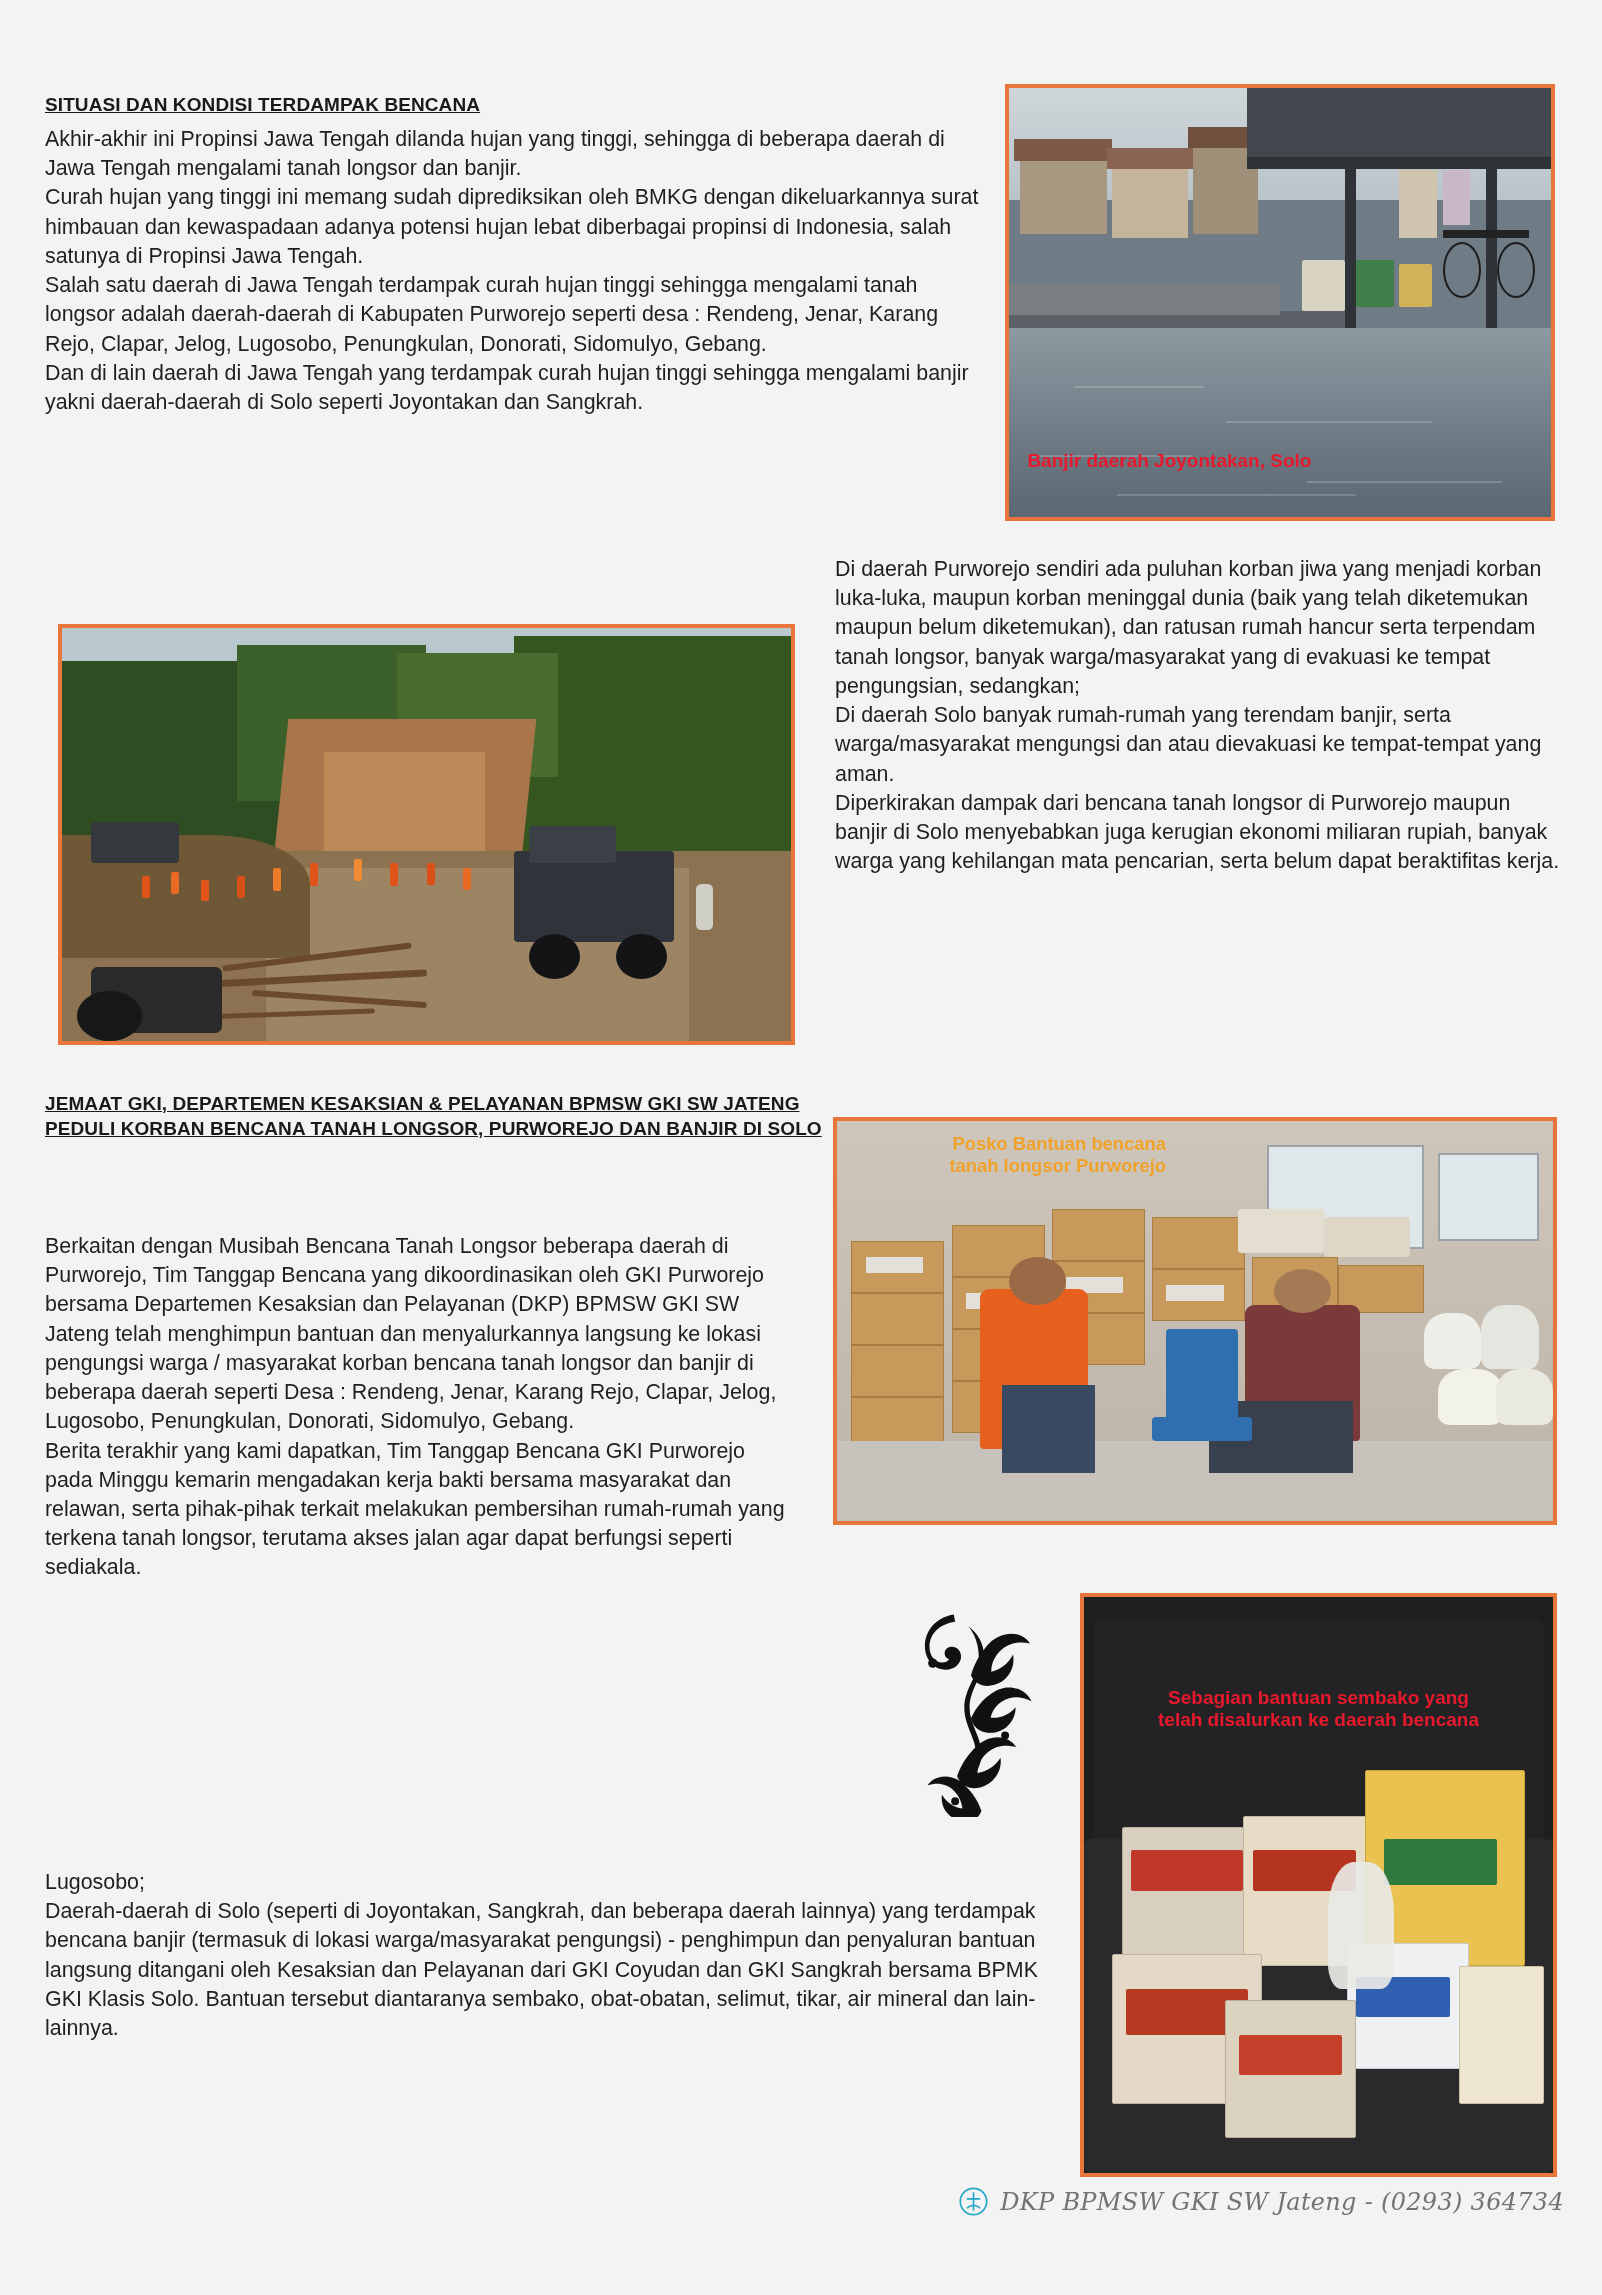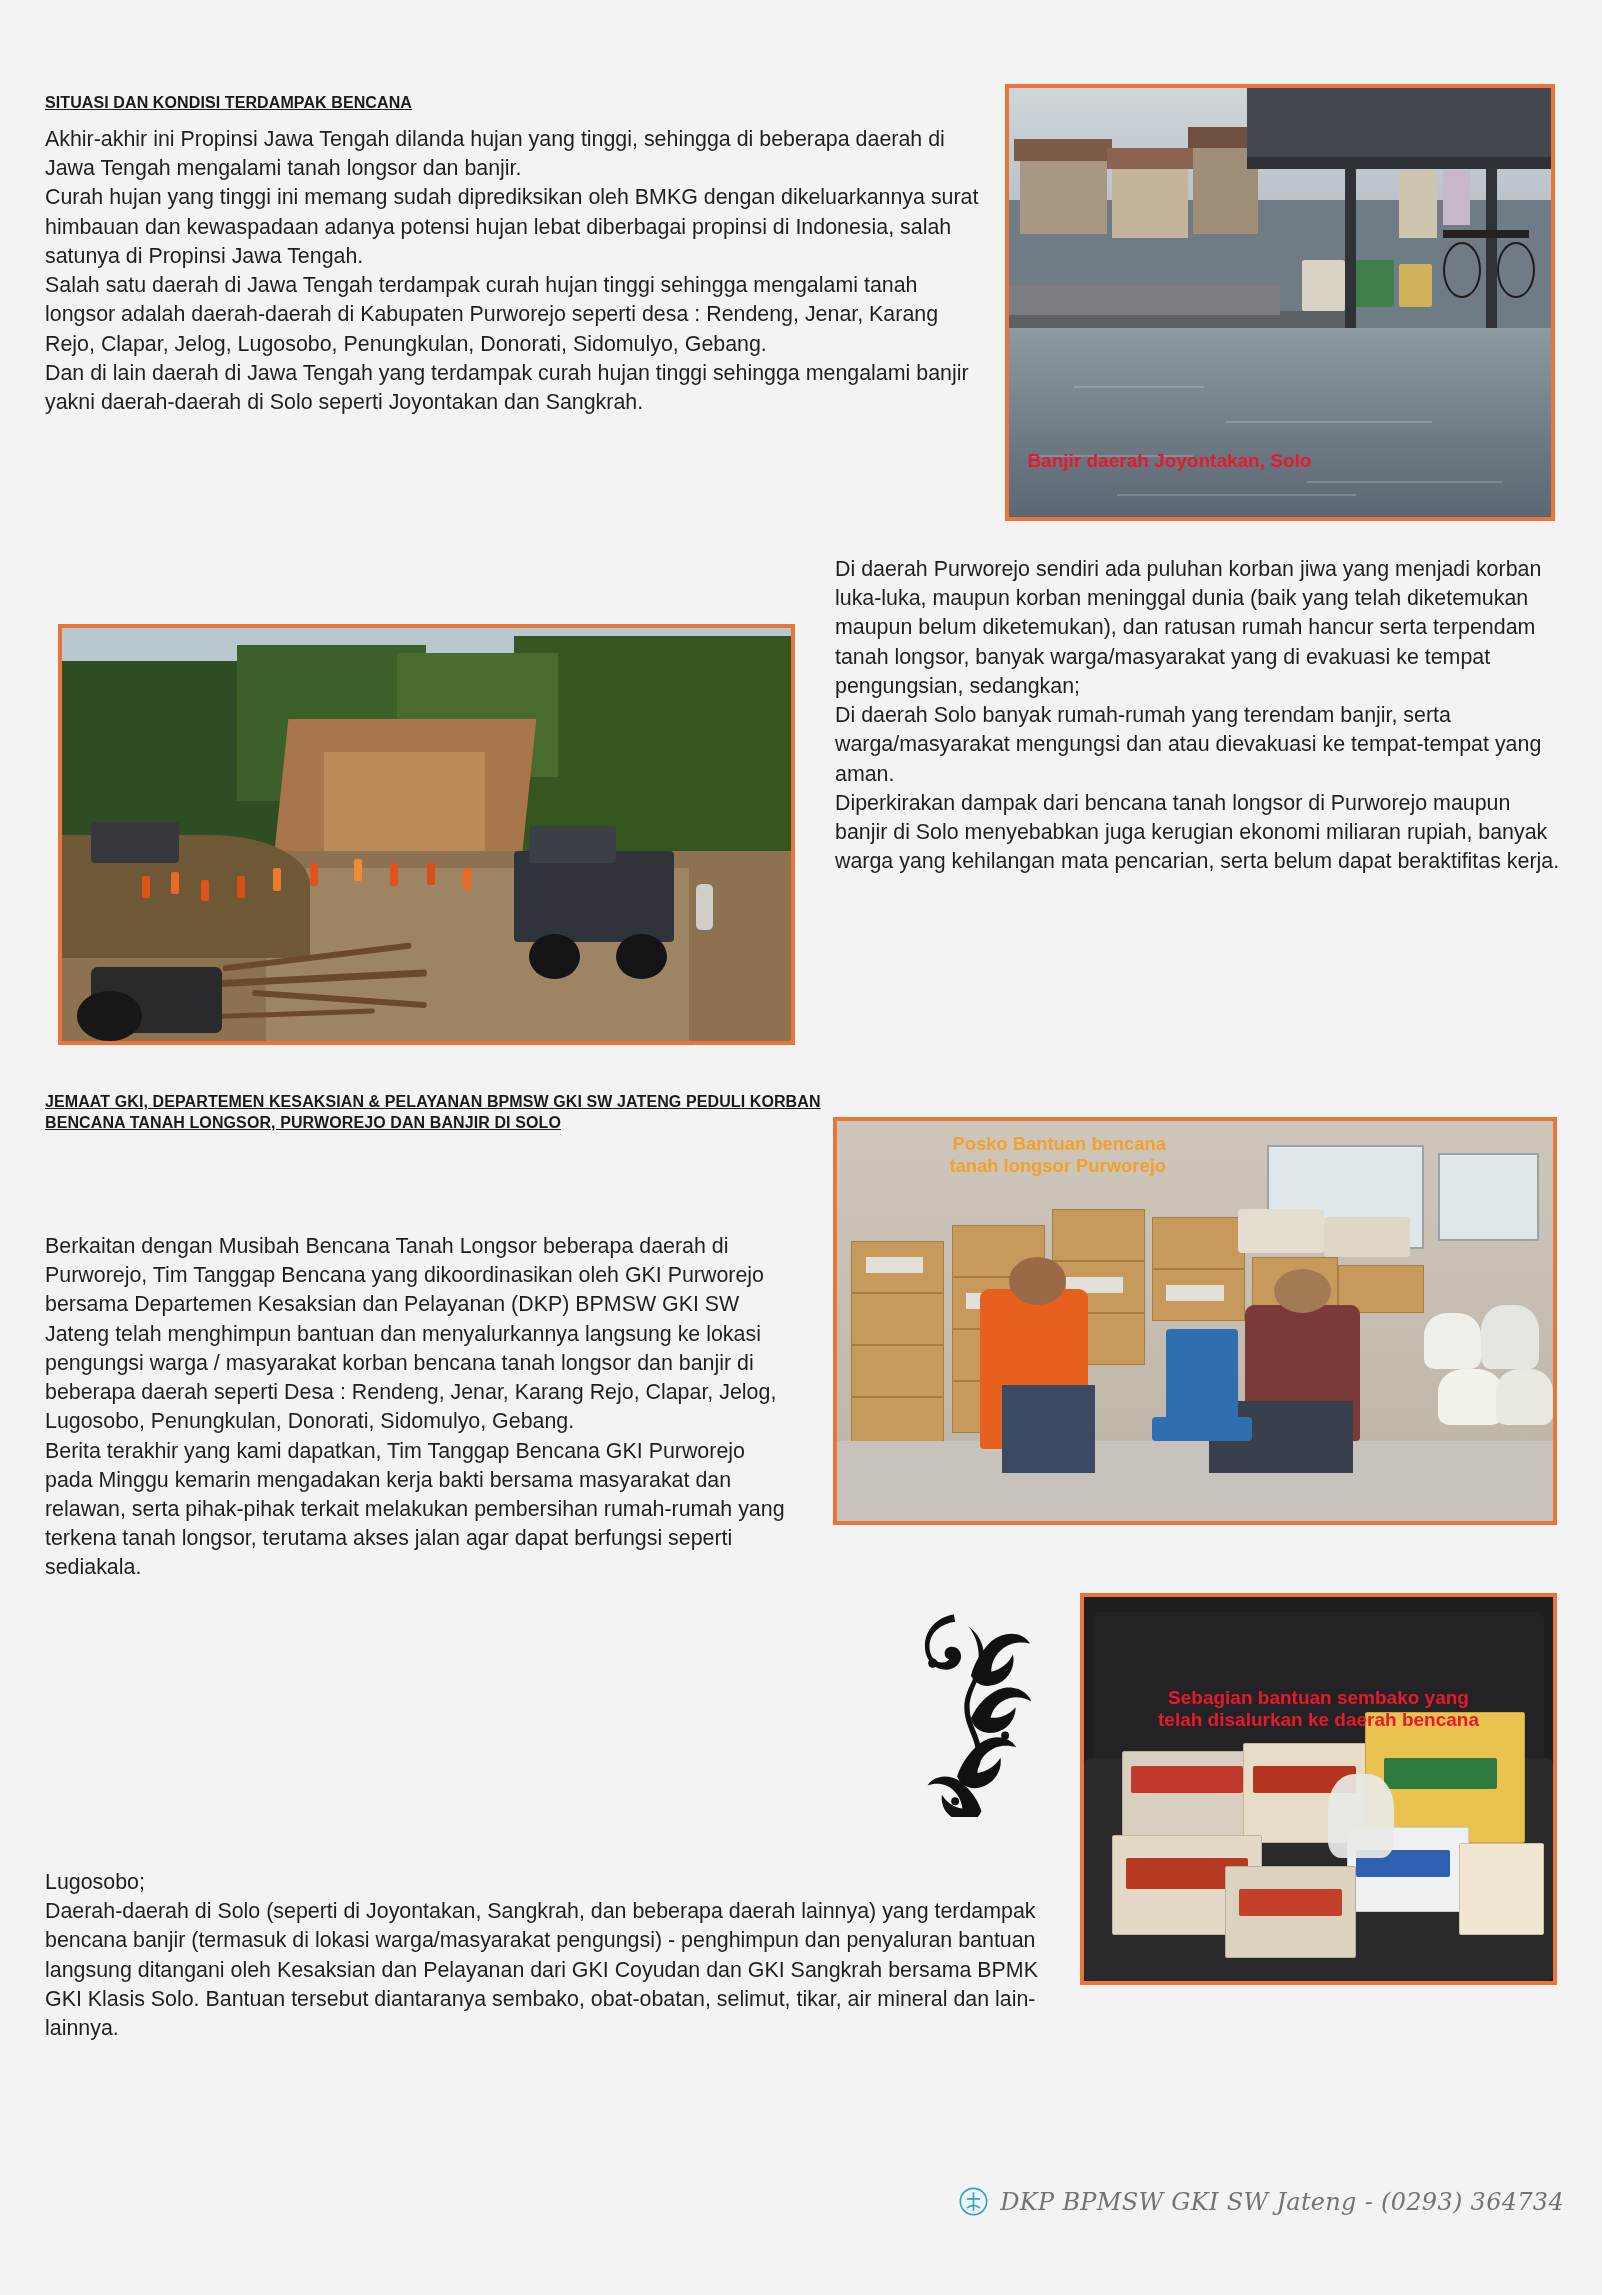--- a/index.html
+++ b/index.html
@@ -19,21 +19,21 @@
   .page {
     position: absolute;
     left: 0; top: 0;
     width: 1603px;
     height: 2295px;
     background: #f3f3f3;
   }
 
   
   .heading {
-    font-size: 16px;
+    font-size: 19px;
     font-weight: bold;
     text-decoration: underline;
     letter-spacing: 0.1px;
     line-height: 1.34;
   }
 
   .body-text {
     font-size: 21.4px;
     line-height: 1.365;
     color: #1f1f1f;
@@ -108,21 +108,21 @@
     border: 4px solid #e8763a;
     background: #7a6a5c;
     overflow: hidden;
   }
   
   #photo-sembako {
     position: absolute;
     left: 1080px;
     top: 1593px;
     width: 477px;
-    height: 392px;
+    height: 584px;
     border: 4px solid #e8763a;
     background: #2b2b2b;
     overflow: hidden;
   }
 
   
   #ornament {
     position: absolute;
     left: 876px;
     top: 1600px;

